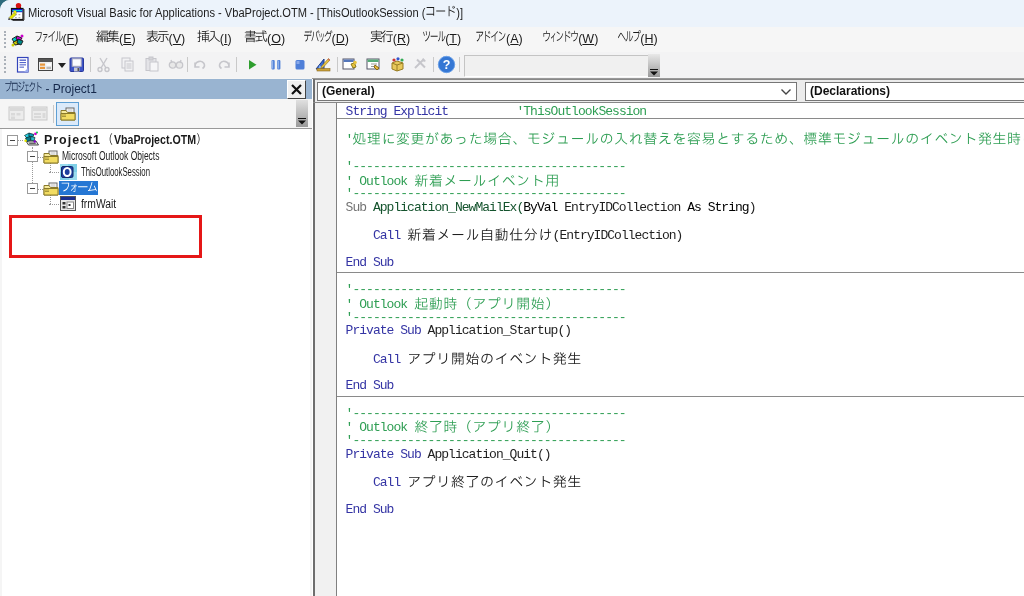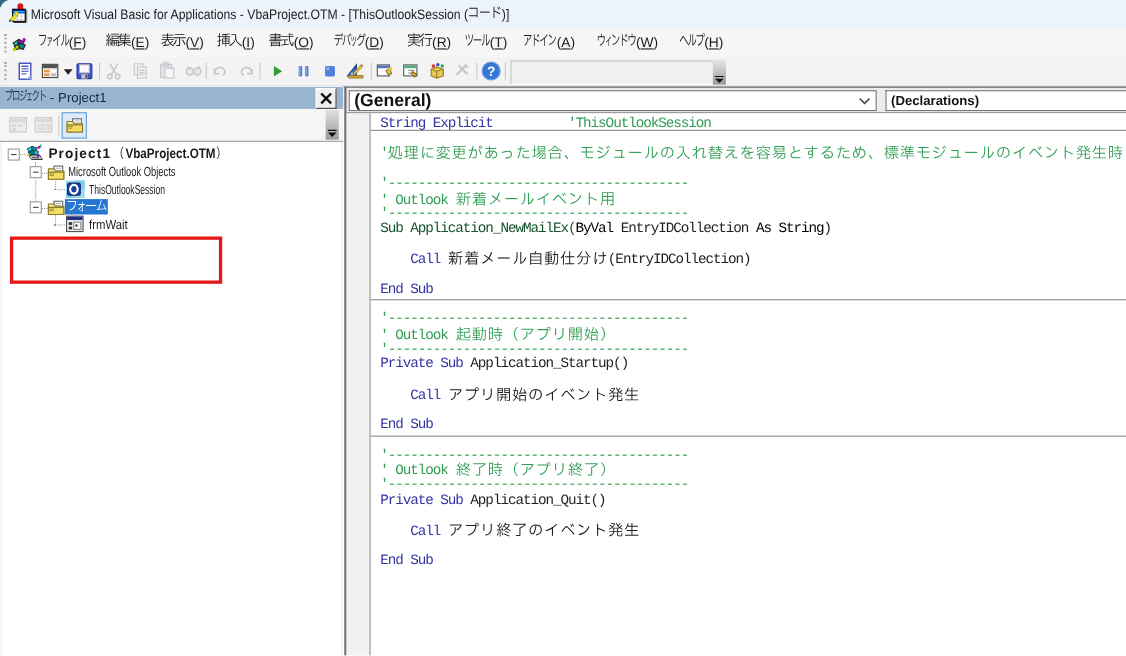--- a/index.html
+++ b/index.html
@@ -432,21 +432,21 @@
         <use href="#j35" transform="translate(8.53,10.32) scale(0.00894,-0.01200)"></use>
         <use href="#j1" transform="translate(15.92,10.32) scale(0.01176,-0.01200)"></use>
         <use href="#j36" transform="translate(25.99,10.32) scale(0.01082,-0.01200)"></use>
       </svg></div>
     <div style="position:absolute;left:81.0px;top:198.0px;height:13px;line-height:13px;font-size:12px;font-weight:normal;color:#1a1a1a;white-space:pre;transform:scaleX(0.8590);transform-origin:0 50%">frmWait</div>
     <div style="position:absolute;left:9px;top:215px;width:193px;height:43px;border:3.5px solid #e51717;box-sizing:border-box"></div>
     <div style="position:absolute;left:313px;top:79px;width:711px;height:517px;background:#ececec"></div>
     <div style="position:absolute;left:313px;top:79px;width:711px;height:1px;background:#888"></div>
     <div style="position:absolute;left:313px;top:79px;width:1.6px;height:517px;background:#6e6e6e"></div>
     <div style="position:absolute;left:317px;top:82px;width:480px;height:19px;background:#fff;border:1px solid #767676;box-sizing:border-box"></div>
-    <div style="position:absolute;left:322px;top:82px;height:19px;line-height:19px;font-size:16px;font-weight:bold;color:#111">(General)</div>
+    <div style="position:absolute;left:322px;top:82px;height:19px;line-height:19px;font-size:12px;font-weight:bold;color:#111">(General)</div>
     <svg width="12" height="8" viewBox="0 0 12 8" style="position:absolute;left:780px;top:88px">
       <path d="M1.5 1.5 L6 6 L10.5 1.5" stroke="#444" stroke-width="1.4" fill="none"></path>
     </svg>
     <div style="position:absolute;left:805px;top:82px;width:219px;height:19px;background:#fff;border:1px solid #767676;border-right:none;box-sizing:border-box"></div>
     <div style="position:absolute;left:810px;top:82px;height:36px;line-height:19px;font-size:12px;font-weight:bold;color:#111">(Declarations)</div>
     <div style="position:absolute;left:313px;top:102px;width:711px;height:1px;background:#888"></div>
     <div style="position:absolute;left:314.6px;top:103px;width:21.4px;height:493px;background:#f1f1f1"></div>
     <div style="position:absolute;left:336px;top:103px;width:1.4px;height:493px;background:#808080"></div>
     <div style="position:absolute;left:337.4px;top:103px;width:686.6px;height:493px;background:#fff"></div>
     <div style="position:absolute;left:337.4px;top:117.8px;width:686.6px;height:1px;background:#8a8a8a"></div>
@@ -510,21 +510,21 @@
           <use href="#j70" transform="translate(29.58,11.70) scale(0.01360,-0.01360)"></use>
           <use href="#j1" transform="translate(44.13,11.70) scale(0.01360,-0.01360)"></use>
           <use href="#j6" transform="translate(58.68,11.70) scale(0.01360,-0.01360)"></use>
           <use href="#j5" transform="translate(73.22,11.70) scale(0.01360,-0.01360)"></use>
           <use href="#j64" transform="translate(87.77,11.70) scale(0.01360,-0.01360)"></use>
           <use href="#j23" transform="translate(102.32,11.70) scale(0.01360,-0.01360)"></use>
           <use href="#j32" transform="translate(116.87,11.70) scale(0.01360,-0.01360)"></use>
           <use href="#j71" transform="translate(131.42,11.70) scale(0.01360,-0.01360)"></use>
         </svg></div>
       <div class="cl" style="top:187.3px"><span style="color:#2e9e53">'----------------------------------------</span></div>
-      <div class="cl" style="top:201.0px"><span style="color:#14532d">Sub</span><span style="color:#14532d"> Application_NewMailEx(</span><span style="color:#000000">ByVal</span><span style="color:#1f1f1f"> EntryIDCollection </span><span style="color:#000000">As String</span><span style="color:#1f1f1f">)</span></div>
+      <div class="cl" style="top:201.0px"><span style="color:#737373">Sub</span><span style="color:#14532d"> Application_NewMailEx(</span><span style="color:#000000">ByVal</span><span style="color:#1f1f1f"> EntryIDCollection </span><span style="color:#000000">As String</span><span style="color:#1f1f1f">)</span></div>
       <div class="cl" style="top:228.4px"><span style="color:#1f1f1f">    </span><span style="color:#3434a4">Call</span><span style="color:#1f1f1f"> </span><svg style="display:inline-block;vertical-align:-4.9px;" width="145.50" height="16" fill="#1f1f1f">
           <use href="#j68" transform="translate(0.48,11.70) scale(0.01360,-0.01360)"></use>
           <use href="#j69" transform="translate(15.03,11.70) scale(0.01360,-0.01360)"></use>
           <use href="#j70" transform="translate(29.58,11.70) scale(0.01360,-0.01360)"></use>
           <use href="#j1" transform="translate(44.13,11.70) scale(0.01360,-0.01360)"></use>
           <use href="#j6" transform="translate(58.68,11.70) scale(0.01360,-0.01360)"></use>
           <use href="#j72" transform="translate(73.22,11.70) scale(0.01360,-0.01360)"></use>
           <use href="#j73" transform="translate(87.77,11.70) scale(0.01360,-0.01360)"></use>
           <use href="#j74" transform="translate(102.32,11.70) scale(0.01360,-0.01360)"></use>
           <use href="#j75" transform="translate(116.87,11.70) scale(0.01360,-0.01360)"></use>

